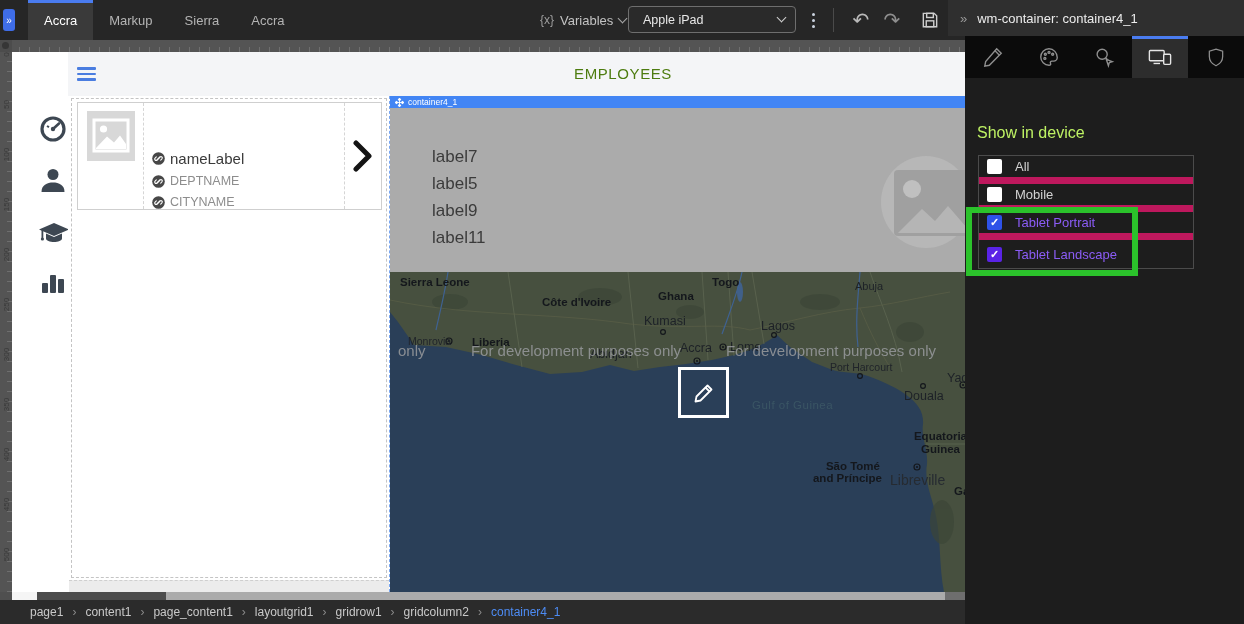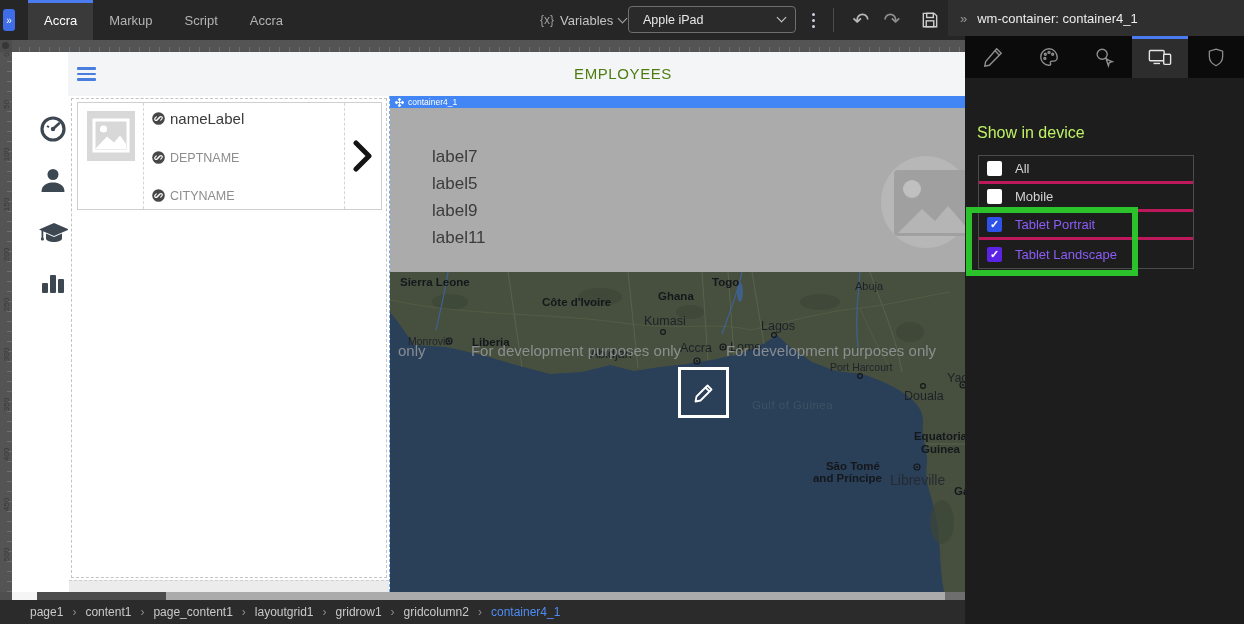--- a/index.html
+++ b/index.html
@@ -50,21 +50,21 @@
   .hamburger{position:absolute;left:9px;top:15px;width:19px;height:14px;display:flex;flex-direction:column;justify-content:space-between;cursor:pointer;}
   .hamburger i{height:2.6px;background:#4a7de0;border-radius:1px;}
   .page-title{position:absolute;left:430px;top:13px;width:250px;text-align:center;color:#4d7c0f;font-size:15px;letter-spacing:.6px;}
 
   .widget-outline{left:71px;top:98px;width:316px;height:480px;border:1px dashed #c4c4c4;}
   .bottom-strip{left:69px;top:580px;width:320px;height:12px;background:#ececec;border-top:1px dashed #cfcfcf;}
 
   .card{left:77px;top:102px;width:305px;height:108px;background:#fff;border:1px solid #cfcfcf;display:flex;}
   .card-img-cell{width:66px;border-right:1px dashed #d5d5d5;display:flex;justify-content:center;padding-top:8px;}
   .card-img{width:48px;height:50px;background:#d8d8d8;}
-  .card-body{flex:1;border-right:1px dashed #d5d5d5;display:flex;flex-direction:column;justify-content:center;gap:24px;padding-left:8px;}
+  .card-body{flex:1;border-right:1px dashed #d5d5d5;display:flex;flex-direction:column;justify-content:flex-end;gap:7px;padding-left:8px;}
   .crow{display:flex;align-items:center;gap:5px;}
   .crow .txt-main{font-size:15px;color:#3a3a3a;}
   .crow .txt-sub{font-size:12.5px;color:#8d8d8d;}
   .card-arrow{width:36px;display:flex;align-items:center;justify-content:center;}
 
   
   .container4{left:389px;top:96px;width:576px;height:496px;border-left:1px dashed #7aa7f0;}
   .sel-bar{position:absolute;left:0;top:0;width:576px;height:12px;background:#4285f4;display:flex;align-items:center;gap:4px;
     color:#fff;font-size:8.5px;padding-left:5px;}
   .gray-box{position:absolute;left:0;top:12px;width:576px;height:164px;background:#ababab;overflow:hidden;}
@@ -88,21 +88,21 @@
   .inspector{left:965px;top:36px;width:279px;height:588px;background:#1d1d1d;}
   .itabs{position:absolute;left:0;top:0;width:279px;height:42px;background:#0b0b0b;display:flex;}
   .itab{width:55.8px;height:42px;display:flex;align-items:center;justify-content:center;cursor:pointer;}
   .itab.active{background:#2d2d2d;box-shadow:inset 0 3px 0 #4a7cf0;}
   .itab svg{stroke:#8f8f8f;}
   .itab.active svg{stroke:#e6e6e6;}
   .isec{position:absolute;left:0;top:61px;width:279px;height:22px;background:#2a2a2a;display:flex;align-items:center;padding-left:12px;
     color:#e0e0e0;font-size:12px;font-weight:bold;}
   .ishow{position:absolute;left:12px;top:88px;color:#bef264;font-size:16px;}
   .dlist{position:absolute;left:13px;top:119px;width:216px;border:1px solid #4b4b4b;}
-  .drow{height:28px;display:flex;align-items:center;padding-left:8px;border-bottom:3px solid #be185d;cursor:pointer;}
+  .drow{height:28px;display:flex;align-items:center;padding-left:8px;border-bottom:7px solid #be185d;cursor:pointer;}
   .drow:last-child{border-bottom:none;}
   .dbox{width:15px;height:15px;border-radius:2px;background:#fff;margin-right:13px;position:relative;flex:0 0 auto;}
   .drow.checked .dbox::after{content:"✓";position:absolute;left:0;top:0;width:15px;height:15px;color:#fff;
     font-size:11px;font-weight:bold;display:flex;align-items:center;justify-content:center;}
   .dlabel{font-size:13px;color:#d2d2d2;}
   .drow.checked .dlabel{color:#8b5cf6;}
   .green-box{left:966px;top:207px;width:172px;height:69px;border:6px solid #2bc22b;}
 
   
   .map-svg text{font-family:"Liberation Sans",sans-serif;}
@@ -119,21 +119,21 @@
 
 <div class="stage">
 
   <div class="abs toolbar">
     <div class="abs collapse-btn">
         <span>»</span>
       </div>
     <div class="abs ttabs">
         <div class="ttab active">Accra</div>
         <div class="ttab">Markup</div>
-        <div class="ttab">Script</div>
+        <div class="ttab">Sierra</div>
         <div class="ttab">Accra</div>
       </div>
     <div class="abs variables">
       <span class="vx">{x}</span>
       <span>Variables</span>
       <span class="chev"></span>
     </div>
     <div class="abs dev-select">
       <span>Apple iPad</span>
       <span class="chev"></span>

